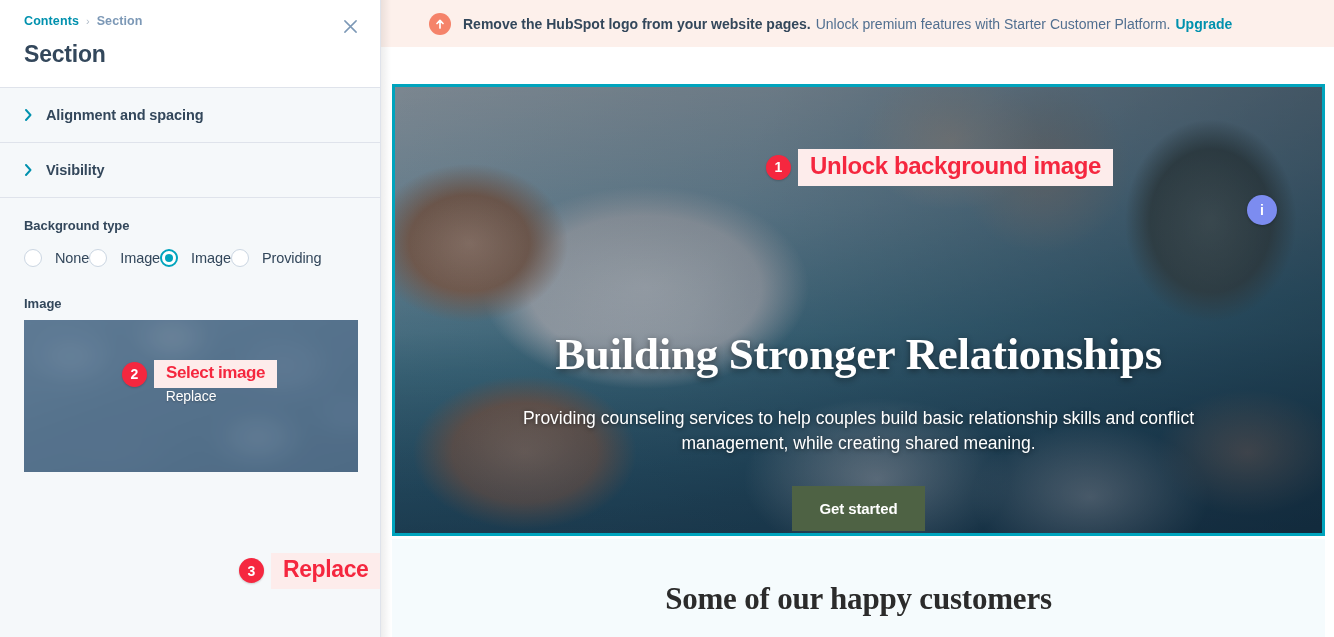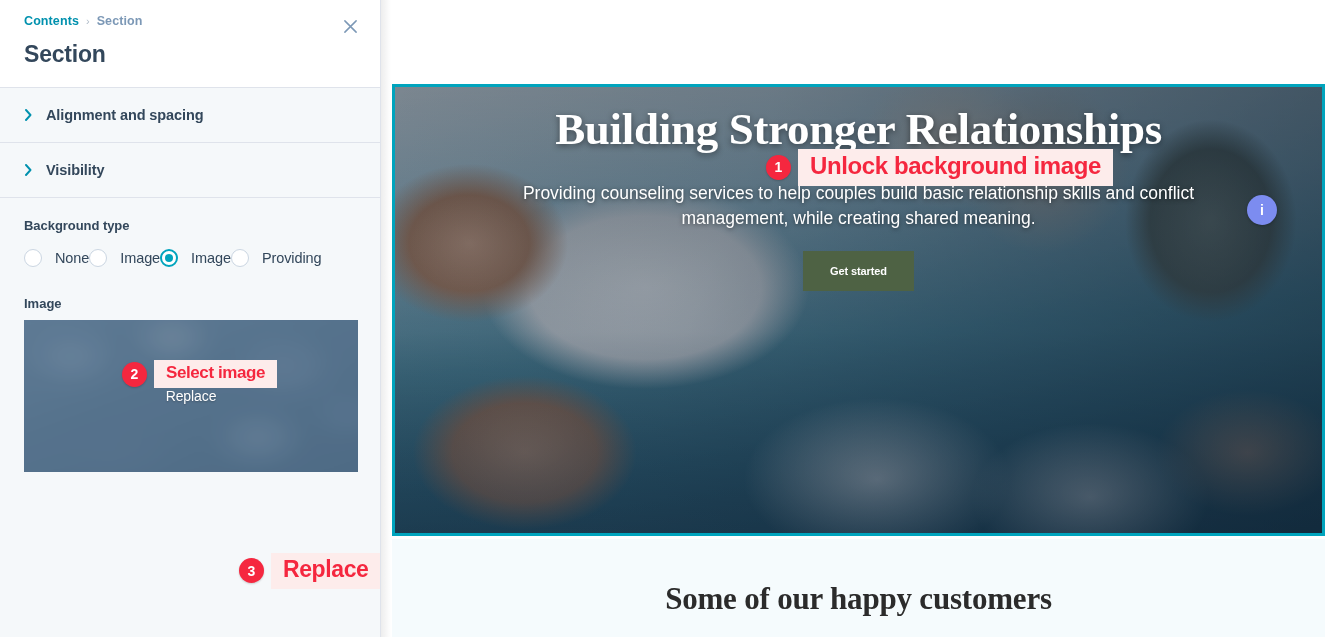--- a/index.html
+++ b/index.html
@@ -149,40 +149,40 @@
     position:absolute; inset:0;
     background:
       linear-gradient(110deg, rgba(40,60,80,.0) 0%, rgba(30,55,75,.10) 35%, rgba(20,45,65,.30) 62%, rgba(12,32,48,.50) 100%),
       linear-gradient(0deg, rgba(25,55,78,.45) 0%, rgba(25,55,78,.05) 45%, rgba(0,0,0,.18) 100%);
   }
   .hero-darken { position:absolute; inset:0; background:rgba(15,35,55,.30); }
 
   .hero-content {
     position:absolute; inset:0;
     display:flex; flex-direction:column;
-    align-items:center; justify-content:flex-start;
-    padding:16px 60px;
+    align-items:center; justify-content:flex-end;
+    padding:2px 60px;
     text-align:center;
   }
   .hero-h1 {
     font-family:"Liberation Serif", serif;
     font-size:45px; font-weight:700; color:#ffffff;
     letter-spacing:-.3px;
     text-shadow:0 2px 6px rgba(0,0,0,.45);
     margin-bottom:26px;
   }
   .hero-p {
     font-size:17.5px; color:#ffffff; line-height:1.42;
     max-width:700px;
     text-shadow:0 1px 4px rgba(0,0,0,.5);
-    margin-bottom:20px;
+    margin-bottom:30px;
   }
   .hero-cta {
     background:#4e6244; color:#ffffff;
-    font-size:11px; font-weight:700;
+    font-size:15px; font-weight:700;
     padding:14px 27px; border:none; cursor:pointer;
     letter-spacing:-.1px;
   }
   .info-badge {
     position:absolute; right:45px; top:108px;
     width:30px; height:30px; border-radius:50%;
     background:#7c8cf0;
     display:flex; align-items:center; justify-content:center;
     color:#ffffff; font-size:14px; font-weight:700;
     cursor:pointer;
@@ -302,20 +302,30 @@
         <div class="blurbg"></div>
         <div class="ovl"></div>
         <div class="replace-txt">Replace</div>
       </div>
     </div>
   </aside>
 
   <main class="preview">
     <div class="edge-shadow"></div>
 
+    <div class="notice-bar">
+      <span class="notice-icon">
+        <svg viewBox="0 0 12 12" fill="none" stroke="#ffffff" stroke-width="1.7" stroke-linecap="round" stroke-linejoin="round">
+          <path d="M6 10 L6 2.5 M3 5.5 L6 2.3 L9 5.5"></path>
+        </svg>
+      </span>
+      <span class="notice-strong">Remove the HubSpot logo from your website pages.</span>
+      <span class="notice-rest">Unlock premium features with Starter Customer Platform.</span>
+      <span class="notice-link">Upgrade</span>
+    </div>
 
     <div class="page-canvas">
 
       <div class="hero-wrap">
         <div class="hero-img">
           <div class="hero-photo"></div>
           <div class="hero-photo2"></div>
           <div class="hero-darken"></div>
         </div>
 

